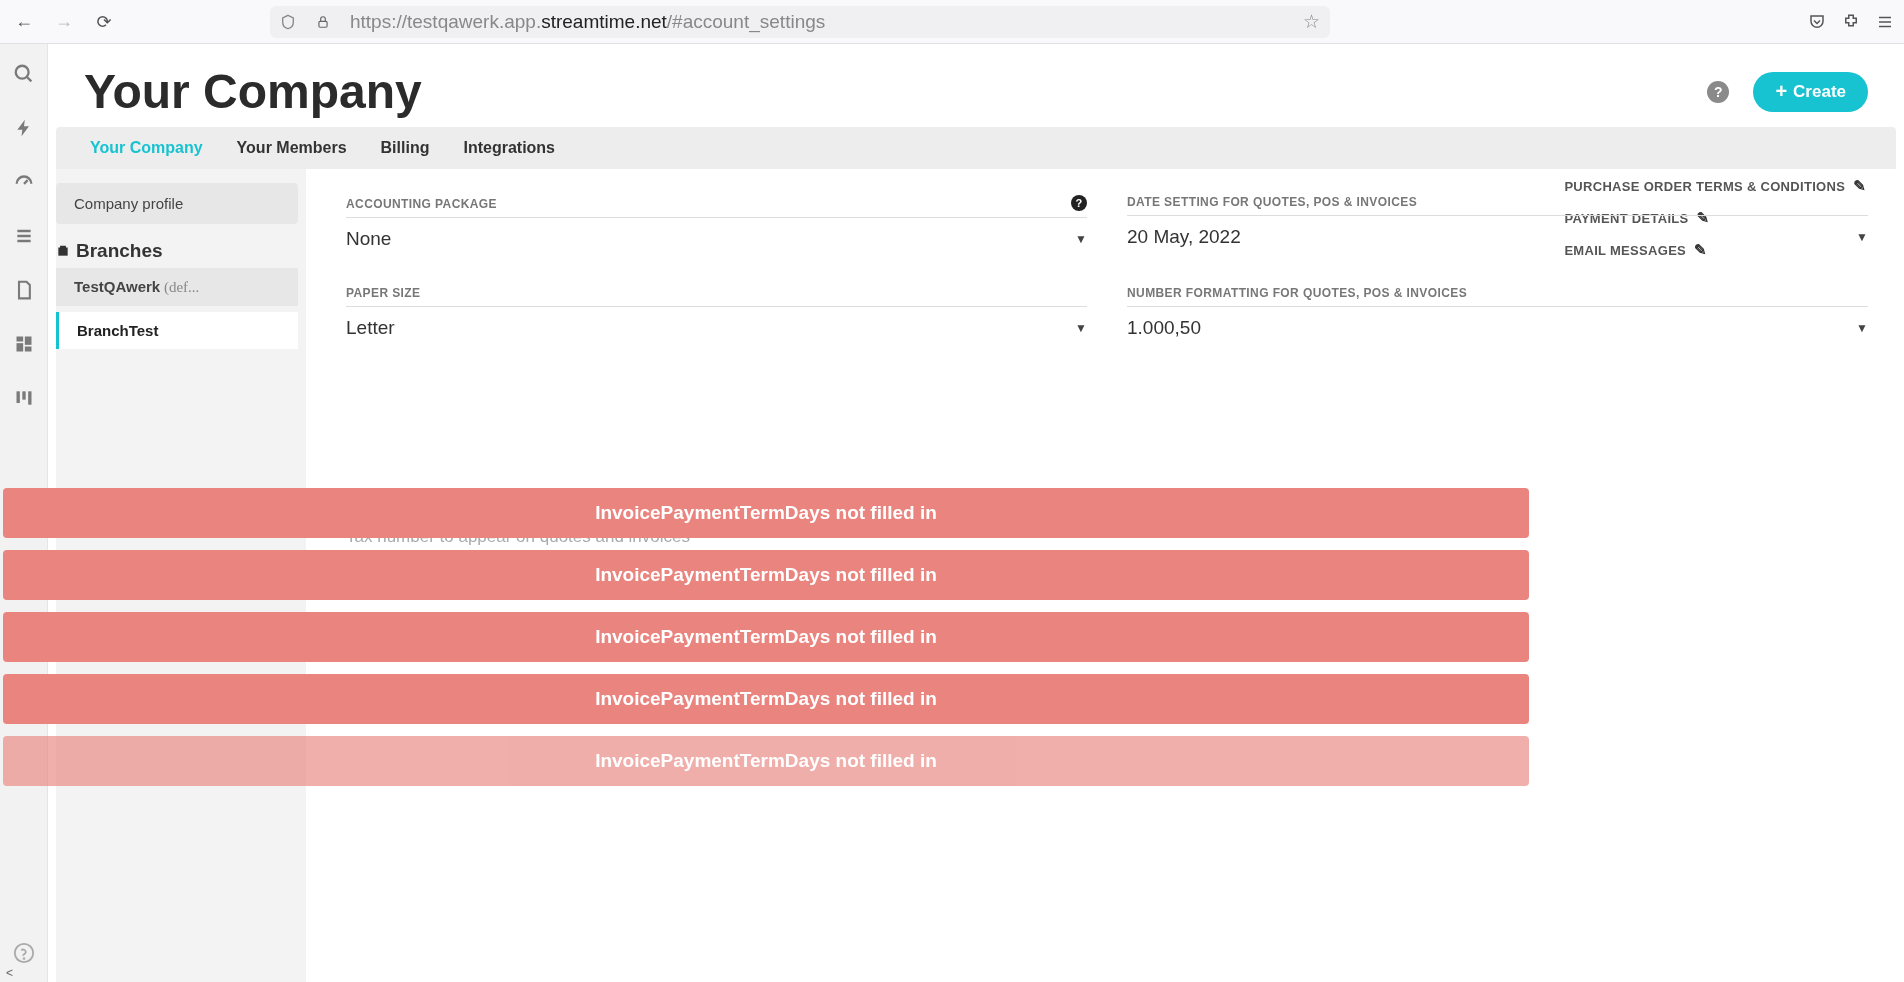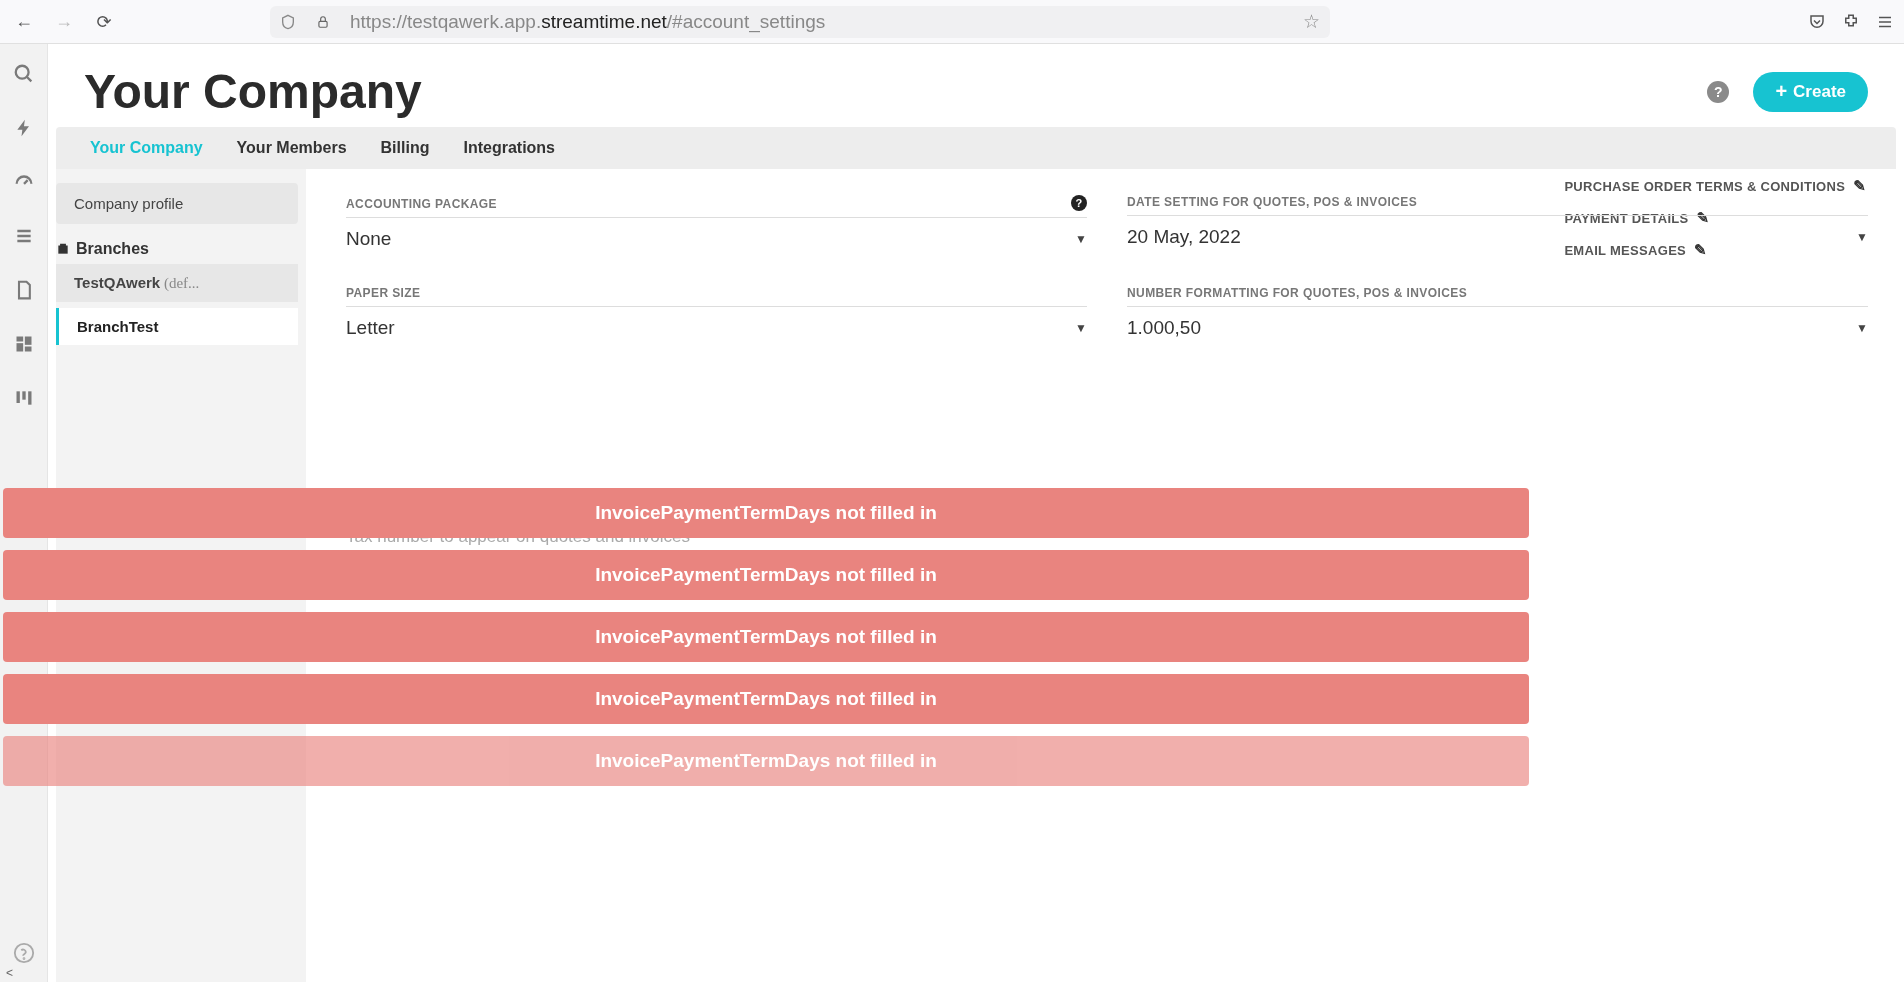--- a/index.html
+++ b/index.html
@@ -30,21 +30,21 @@
 .create-btn { background: #17c3d1; color: #fff; border: none; border-radius: 22px; height: 40px; padding: 0 22px; font-size: 17px; font-weight: 600; display: flex; align-items: center; gap: 6px; }
 
 .tabs-bar { background: #ededed; height: 42px; display: flex; align-items: center; padding: 0 34px; gap: 34px; margin: 0 8px; border-radius: 4px 4px 0 0; }
 .tab { font-size: 16px; font-weight: 600; color: #333; }
 .tab.active { color: #17c3d1; }
 
 .content { flex: 1; display: flex; background: #f3f3f3; margin: 0 8px; overflow: hidden; position: relative; }
 .sidebar { width: 250px; padding: 14px 8px 0 0; background: #f3f3f3; }
 .sidebar-item { padding: 12px 18px; font-size: 15px; color: #444; border-radius: 4px; margin-bottom: 6px; }
 .sidebar-item.pill { background: #e7e7e7; }
-.sidebar-section { padding: 10px 0 6px 0; font-size: 16px; font-weight: 700; color: #333; display: flex; align-items: center; gap: 6px; }
+.sidebar-section { padding: 10px 0 6px 0; font-size: 19px; font-weight: 700; color: #333; display: flex; align-items: center; gap: 6px; }
 .branch-item { padding: 10px 18px; font-size: 15px; color: #444; background: #e7e7e7; margin-bottom: 6px; white-space: nowrap; overflow: hidden; text-overflow: ellipsis; }
 .branch-item .muted { color: #888; font-family: Liberation Serif, serif; }
 .branch-item.active { background: #fff; border-left: 3px solid #17c3d1; font-weight: 700; color: #222; }
 
 .form-area { flex: 1; background: #fff; padding: 0 28px 0 40px; overflow-y: auto; position: relative; }
 .form-area::-webkit-scrollbar { width: 10px; }
 .form-area::-webkit-scrollbar-thumb { background: #ccc; }
 
 .textbox { background: #ececec; padding: 6px 10px 50px 10px; margin-bottom: 20px; position: relative; font-size: 17px; color: #333; min-height: 90px; }
 .textbox .line1 { margin-bottom: 28px; }

